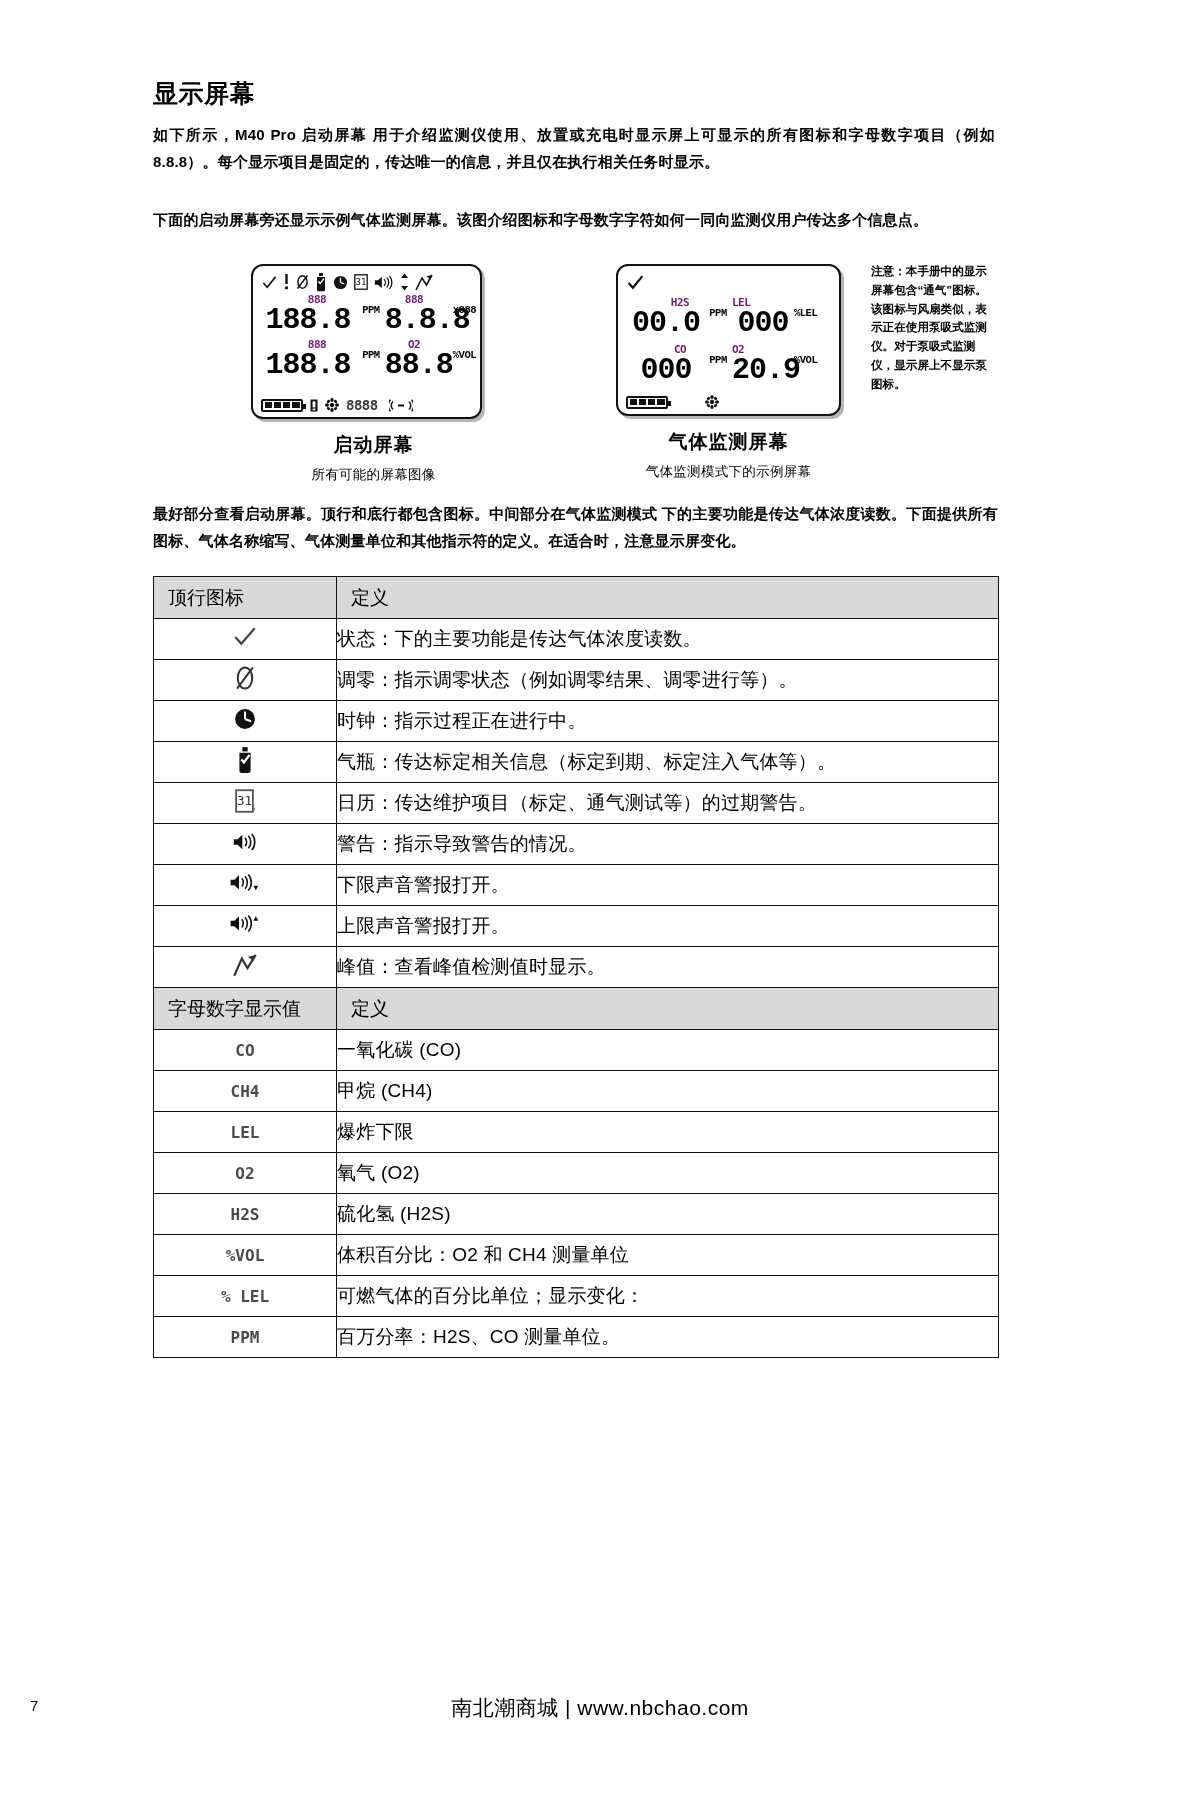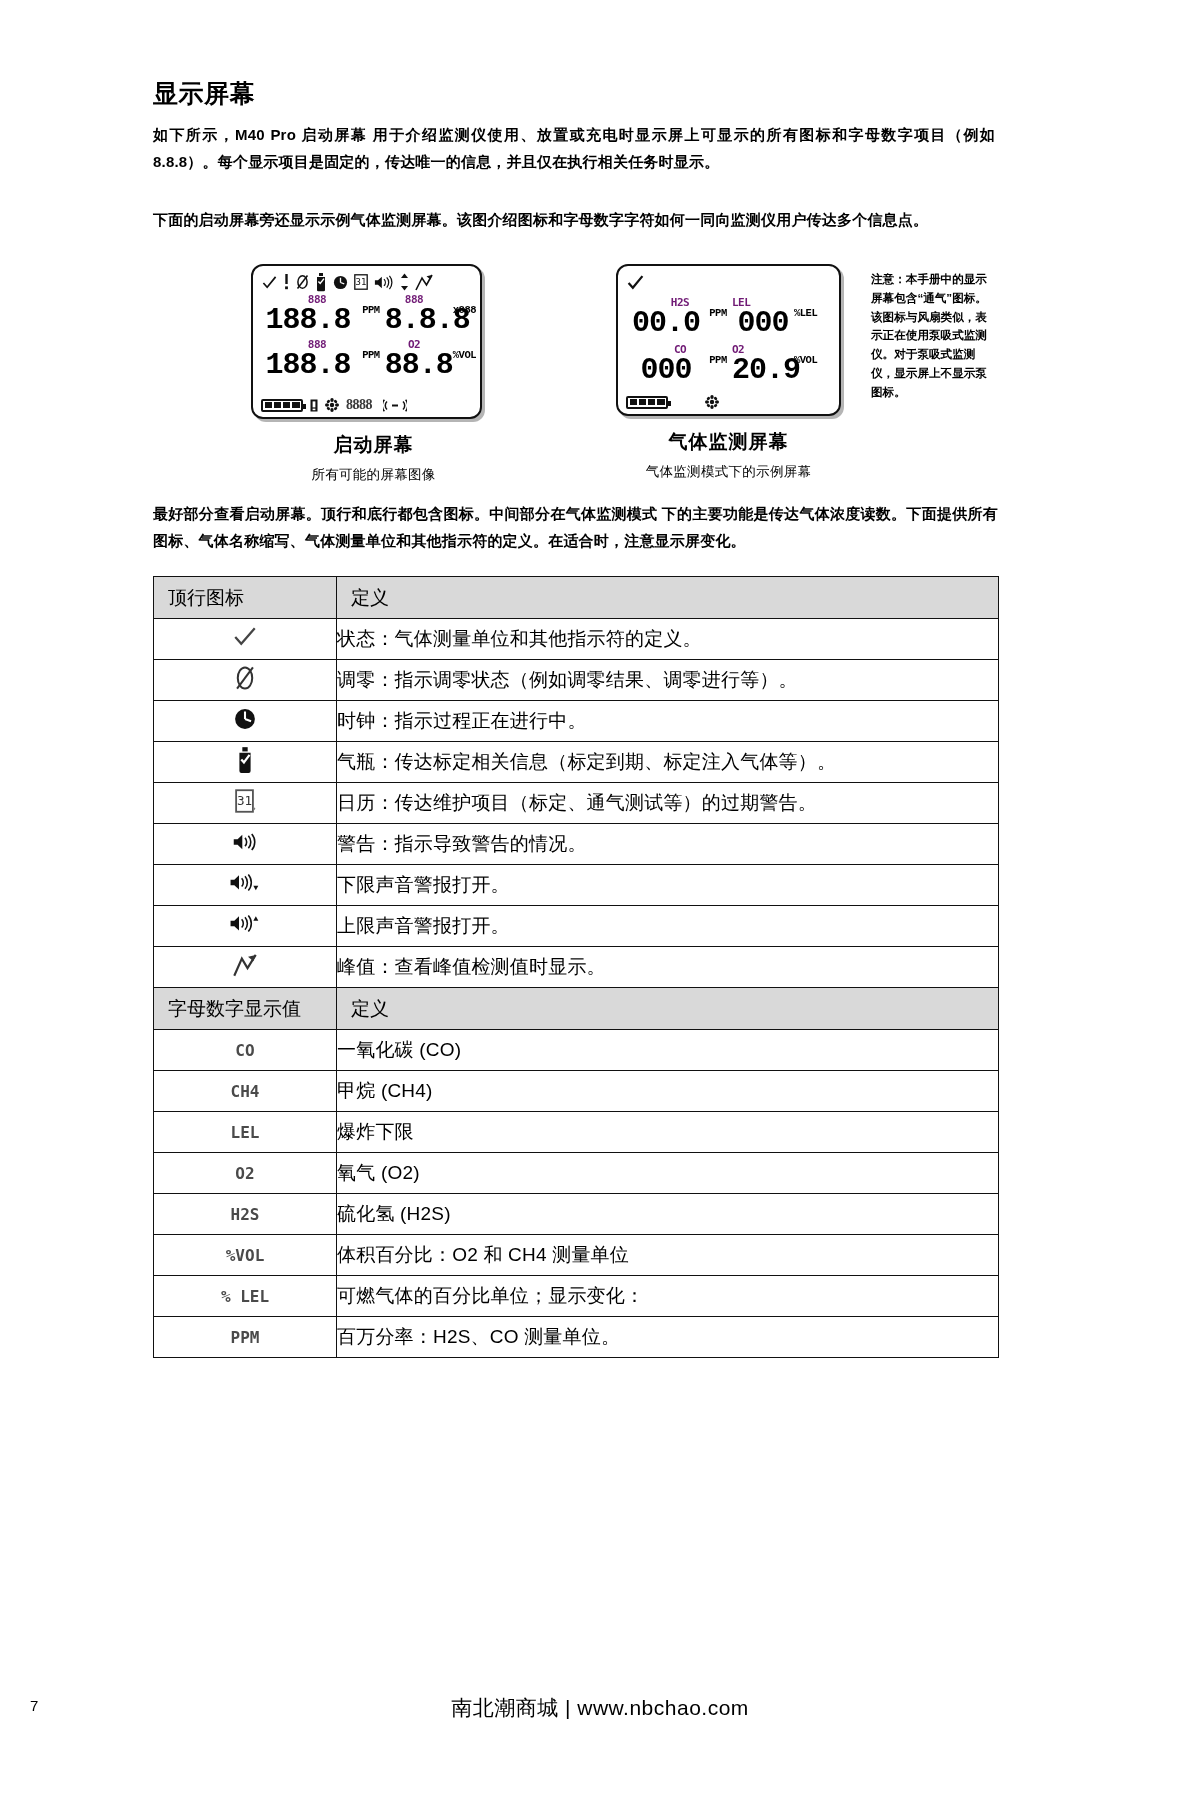--- a/index.html
+++ b/index.html
@@ -48,21 +48,21 @@
   .lcd-gas     { width:225px; height:152px; margin:0 auto; }
 
   .cap-bold {
     font-size:19px; font-weight:bold; margin-top:13px; letter-spacing:1px;text-align:center;
   }
   .cap-small {
     font-size:13.5px; margin-top:8px; letter-spacing:0.3px; color:#000;
   }
 
   .note {
-    position:absolute; left:718px; top:12px; width:118px;
+    position:absolute; left:718px; top:4px; width:118px;
     font-size:11.6px; line-height:1.62; font-weight:bold; text-align:left;
     letter-spacing:0px;
   }
 
   
   .seg { font-family:"DejaVu Sans Mono","Liberation Mono",monospace; }
 
   .lcd-toprow {
     position:absolute; left:9px; top:5px; right:6px;
     display:flex; align-items:center; gap:6px; height:22px;
@@ -256,21 +256,21 @@
                     <ellipse cx="7" cy="12" rx="1.7" ry="2"></ellipse>
                     <ellipse cx="2" cy="7" rx="2" ry="1.7"></ellipse>
                     <ellipse cx="12" cy="7" rx="2" ry="1.7"></ellipse>
                     <ellipse cx="3.4" cy="3.4" rx="1.8" ry="1.4" transform="rotate(-45 3.4 3.4)"></ellipse>
                     <ellipse cx="10.6" cy="10.6" rx="1.8" ry="1.4" transform="rotate(-45 10.6 10.6)"></ellipse>
                     <ellipse cx="10.6" cy="3.4" rx="1.8" ry="1.4" transform="rotate(45 10.6 3.4)"></ellipse>
                     <ellipse cx="3.4" cy="10.6" rx="1.8" ry="1.4" transform="rotate(45 3.4 10.6)"></ellipse>
                   </g>
                 </svg>
             </span>
-            <span class="seg" style="font-size:14px;font-weight:bold;color:#3a3a3a;letter-spacing:-0.5px;font-family:Liberation Serif, serif;">8888</span>
+            <span class="seg" style="font-size:14px;font-weight:bold;color:#3a3a3a;letter-spacing:-0.5px;">8888</span>
             <span class="ic" style="margin-left:4px;">
               <svg width="24" height="13" viewBox="0 0 24 13">
                   <g stroke="#111" stroke-width="1.5" fill="none">
                     <path d="M4 2.5 a5.5 5.5 0 0 0 0 8"></path>
                     <path d="M1.4 0.8 a8.5 8.5 0 0 0 0 11.4"></path>
                     <path d="M20 2.5 a5.5 5.5 0 0 1 0 8"></path>
                     <path d="M22.6 0.8 a8.5 8.5 0 0 1 0 11.4"></path>
                   </g>
                   <path d="M9 6.5 h6" stroke="#111" stroke-width="2"></path>
                 </svg>
@@ -361,21 +361,21 @@
           <th>顶行图标</th>
           <th>定义</th>
         </tr>
 
         <tr>
           <td class="ic-cell">
             <svg width="24" height="24" viewBox="0 0 16 16">
                 <path d="M1.5 8 L5.5 12.5 L14.5 2.2" stroke="#444" stroke-width="1.5" fill="none"></path>
               </svg>
           </td>
-          <td class="def-cell">状态：气体测量单位和其他指示符的定义。</td>
+          <td class="def-cell">状态：下的主要功能是传达气体浓度读数。</td>
         </tr>
 
 
         <tr>
           <td class="ic-cell">
             <svg width="20" height="26" viewBox="0 0 13 18">
                 <ellipse cx="6.5" cy="9" rx="5" ry="7.3" stroke="#333" stroke-width="1.4" fill="none"></ellipse>
                 <line x1="1" y1="16.4" x2="12" y2="1.6" stroke="#333" stroke-width="1.4"></line>
               </svg>
           </td>

